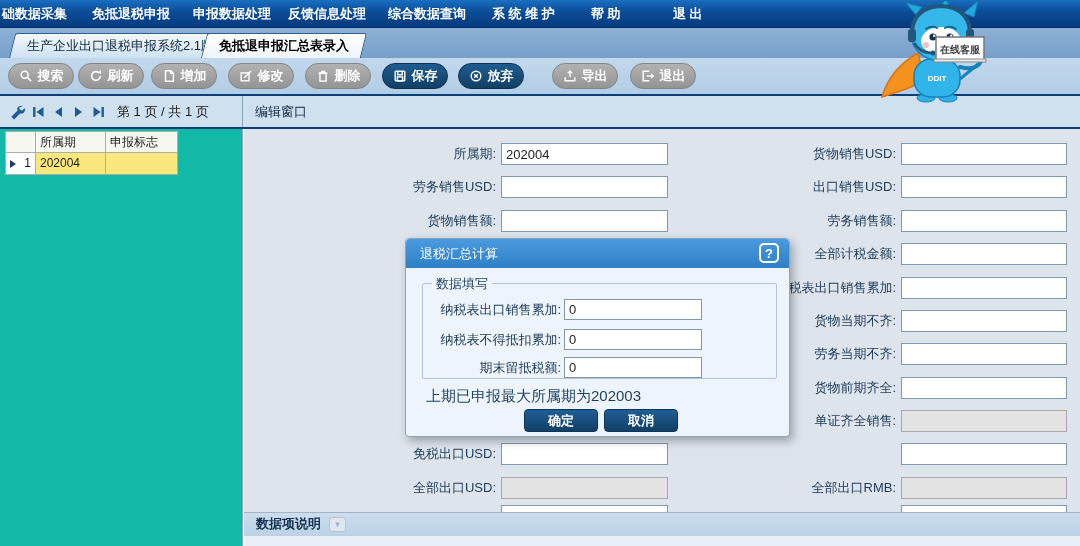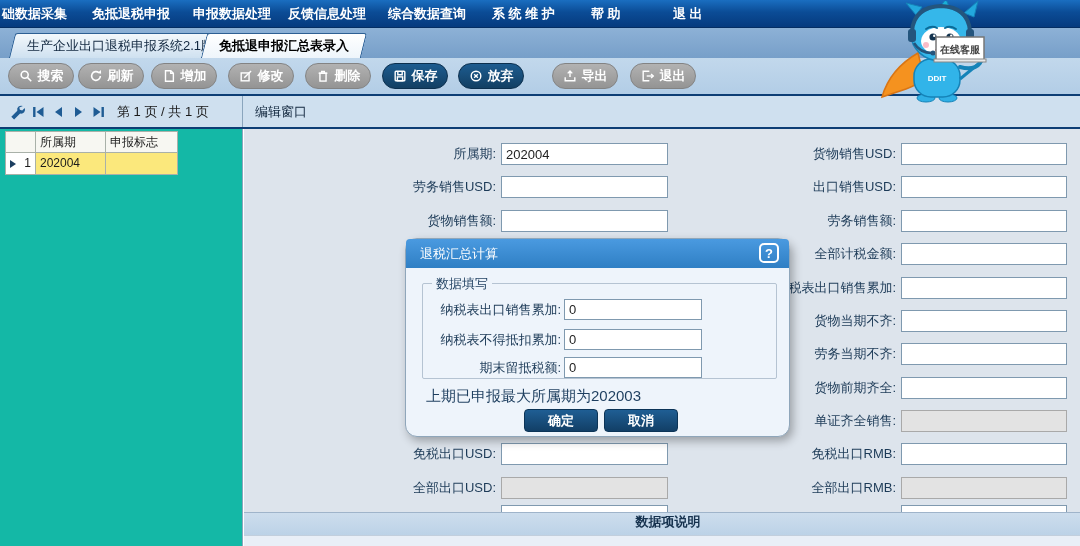--- a/index.html
+++ b/index.html
@@ -64,30 +64,30 @@
   .edit-panel { position:absolute; left:244px; top:0; width:836px; height:417px; background:#dde4ec; }
   .flabel { position:absolute; height:22px; line-height:22px; font-size:13px; color:#1c3a57;
     text-align:right; white-space:nowrap; }
   .finput { position:absolute; height:22px; border:1px solid #7f99af; background:#fff;
     font-size:13px; padding:0 4px; color:#222; font-family:"Liberation Sans",sans-serif; }
   .finput.disabled { background:#e3e3e3; border-color:#a9a9a9; }
   .finput.partial { height:7px; border-bottom:none; }
 
   .databar { position:absolute; left:0; top:383px; width:836px; height:23px;
     background:linear-gradient(#cddded,#bcd2e7); border-top:1px solid #9fb4ca;
-    display:flex; align-items:center; padding-left:12px; gap:8px;flex-direction:column; }
+    display:flex; align-items:center; padding-left:12px; gap:8px; }
   .databar .dlab { font-size:13px; font-weight:bold; color:#16324e; }
   .caret-btn { width:17px; height:15px; background:#dfe8f2; border:1px solid #b6c4d2;
     border-radius:3px; font-size:8px; color:#9fb0c0; text-align:center; line-height:13px; cursor:pointer; }
   .bottomstrip { position:absolute; left:0; top:406px; width:836px; height:11px;
     background:#e9eff7; border-top:1px solid #c2cfdd; }
 
   
   .dialog { position:absolute; left:405px; top:238px; width:385px; height:199px;
-    background:#eef4fb; border:1px solid #8fa6ba; border-radius:12px;
+    background:#eef4fb; border:1px solid #8fa6ba; border-radius:4px;
     box-shadow:3px 4px 10px rgba(0,0,0,.3); z-index:60; }
   .dlg-title { position:absolute; left:0; top:0; width:100%; height:29px;
     background:linear-gradient(#4a9ae0,#2f7fc4); border-radius:4px 4px 0 0;
     color:#fff; font-size:13px; line-height:29px; padding-left:14px; }
   .dlg-help { position:absolute; right:10px; top:4px; width:20px; height:20px;
     border:2px solid #fff; border-radius:5px; color:#fff; font-weight:bold; font-size:13px;
     text-align:center; line-height:17px; cursor:pointer; }
   .groupbox { position:absolute; left:16px; top:44px; width:355px; height:96px;
     border:1px solid #b5c3d2; border-radius:2px; }
   .grouplegend { position:absolute; left:26px; top:36px; padding:0 4px; background:#eef4fb;
@@ -269,21 +269,20 @@
       <span class="flabel" style="left:392px;top:148px;width:260px">纳税表出口销售累加:</span>
       <input class="finput" style="left: 657px; top: 148px; width: 166px;" value="">
       <span class="flabel" style="left:392px;top:181px;width:260px">货物当期不齐:</span>
       <input class="finput" style="left: 657px; top: 181px; width: 166px;" value="">
       <span class="flabel" style="left:392px;top:214px;width:260px">劳务当期不齐:</span>
       <input class="finput" style="left: 657px; top: 214px; width: 166px;" value="">
       <span class="flabel" style="left:392px;top:248px;width:260px">货物前期齐全:</span>
       <input class="finput" style="left: 657px; top: 248px; width: 166px;" value="">
       <span class="flabel" style="left:392px;top:281px;width:260px">单证齐全销售:</span>
       <input class="finput disabled" style="left: 657px; top: 281px; width: 166px;" value="">
-      <span class="flabel" style="left:392px;top:314px;width:260px">免税出口RMB:</span>
       <input class="finput" style="left: 657px; top: 314px; width: 166px;" value="">
       <span class="flabel" style="left:392px;top:348px;width:260px">全部出口RMB:</span>
       <input class="finput disabled" style="left: 657px; top: 348px; width: 166px;" value="">
 
       <div class="finput partial" style="left:257px;top:376px;width:167px"></div>
       <div class="finput partial" style="left:657px;top:376px;width:166px"></div>
 
       <div class="databar">
         <span class="dlab">数据项说明</span>
         <span class="caret-btn">▼</span>

